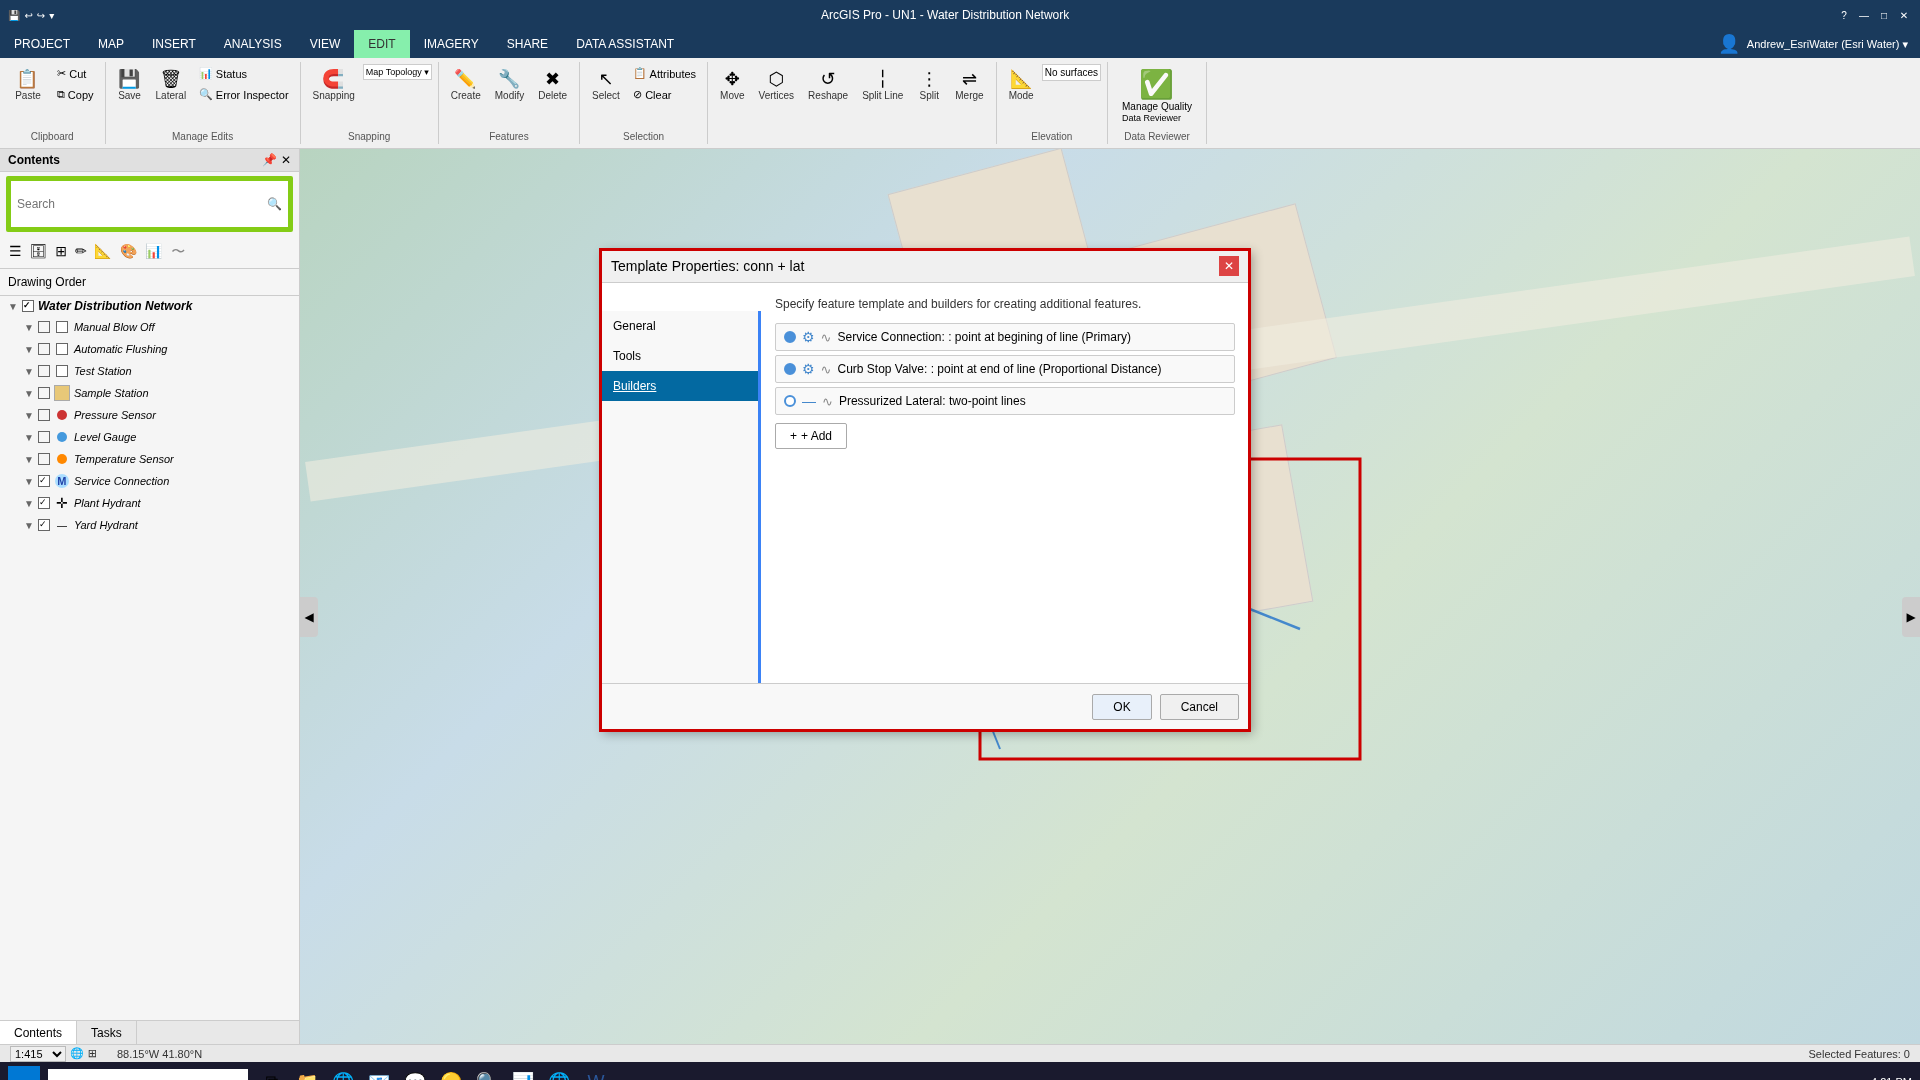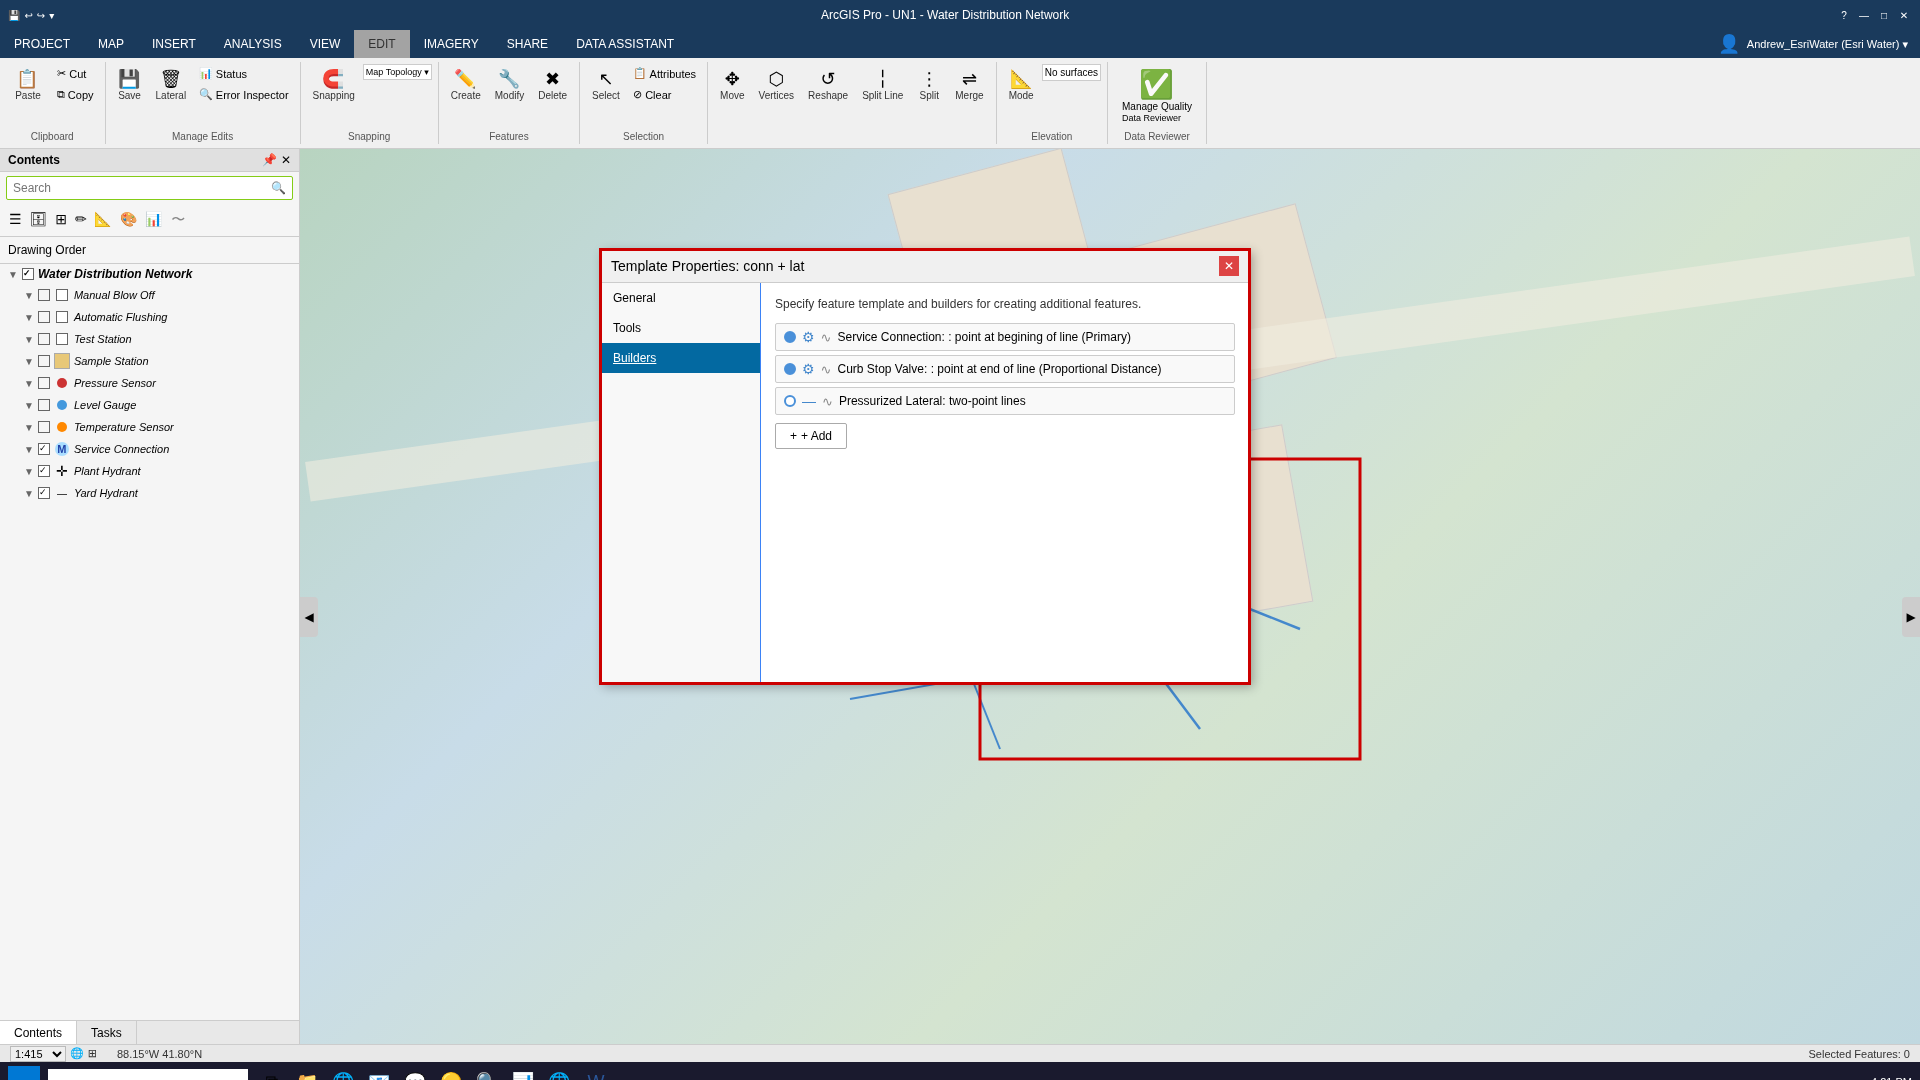--- a/index.html
+++ b/index.html
@@ -12,21 +12,21 @@
     #title-bar .title { font-size: 12px; flex: 1; text-align: center; }
     #title-bar .win-controls { display: flex; gap: 4px; }
     #title-bar .win-controls span { width: 16px; height: 16px; display: flex; align-items: center; justify-content: center; font-size: 10px; cursor: pointer; }
     #title-bar .left-icons { display: flex; gap: 4px; align-items: center; }
     #title-bar .left-icons span { font-size: 10px; }
 
     
     #ribbon { width: 100%; background: #f0f0f0; border-bottom: 1px solid #ccc; }
     #ribbon-tabs { display: flex; background: #1a3a5c; height: 28px; }
     .ribbon-tab { padding: 0 14px; color: white; display: flex; align-items: center; font-size: 12px; cursor: pointer; height: 100%; }
-    .ribbon-tab.active { background: #a3a3a3; color: #333; }
+    .ribbon-tab.active { background: #86efac; color: #333; }
     .ribbon-content { display: flex; height: 90px; padding: 4px 0; }
     .ribbon-group { display: flex; flex-direction: column; align-items: center; border-right: 1px solid #ccc; padding: 2px 6px; min-width: 60px; }
     .ribbon-group-label { font-size: 10px; color: #555; margin-top: auto; padding-top: 2px; }
     .ribbon-group-items { display: flex; gap: 2px; align-items: flex-start; flex: 1; }
     .ribbon-btn { display: flex; flex-direction: column; align-items: center; justify-content: center; padding: 3px 5px; cursor: pointer; border: 1px solid transparent; border-radius: 2px; min-width: 36px; }
     .ribbon-btn .icon { font-size: 18px; }
     .ribbon-btn .label { font-size: 10px; color: #333; text-align: center; white-space: nowrap; }
     .ribbon-btn.large { min-width: 44px; }
     .ribbon-btn-small { display: flex; align-items: center; gap: 3px; padding: 2px 4px; cursor: pointer; border: 1px solid transparent; border-radius: 2px; font-size: 11px; white-space: nowrap; }
     .ribbon-group-col { display: flex; flex-direction: column; gap: 2px; }
@@ -35,21 +35,21 @@
     .manage-quality-btn .label { font-size: 10px; text-align: left; }
 
     
     #main { display: flex; height: calc(1080px - 30px - 120px - 35px); }
 
     
     #contents-panel { width: 300px; background: #f5f5f5; border-right: 1px solid #ccc; display: flex; flex-direction: column; flex-shrink: 0; }
     #contents-header { background: #e0e0e0; padding: 4px 8px; display: flex; align-items: center; justify-content: space-between; border-bottom: 1px solid #ccc; }
     #contents-header .title { font-weight: bold; font-size: 12px; }
     #contents-header .controls { display: flex; gap: 4px; }
-    #search-bar { padding: 4px 6px; border-bottom: 1px solid #ccc; display: flex; align-items: center; gap: 4px; background: white; margin: 4px 6px; border: 1px solid #84cc16; border-radius: 2px; }
+    #search-bar { padding: 16px 6px; border-bottom: 1px solid #ccc; display: flex; align-items: center; gap: 4px; background: white; margin: 4px 6px; border: 5px solid #84cc16; border-radius: 2px; }
     #search-bar input { border: none; outline: none; flex: 1; font-size: 12px; }
     #layer-tools { display: flex; gap: 2px; padding: 4px 6px; border-bottom: 1px solid #ccc; flex-wrap: wrap; }
     #layer-tools span { font-size: 14px; cursor: pointer; padding: 2px; border: 1px solid transparent; border-radius: 2px; }
     #drawing-order { padding: 6px 8px; font-weight: normal; font-size: 12px; border-bottom: 1px solid #ccc; display: flex; align-items: center; gap: 4px; }
     #layers-list { flex: 1; overflow-y: auto; }
     .layer-item { display: flex; align-items: center; gap: 4px; padding: 3px 8px; cursor: pointer; font-size: 11px; }
     .layer-item.parent { font-weight: bold; font-size: 12px; }
     .layer-item .expand-arrow { font-size: 10px; color: #666; }
     .layer-item .checkbox { width: 12px; height: 12px; border: 1px solid #666; display: inline-block; flex-shrink: 0; }
     .layer-item .checkbox.checked { background: white; position: relative; }
@@ -78,21 +78,21 @@
       outline: 3px solid #cc0000; outline-offset: -2px;
     }
     #dialog-titlebar {
       background: #f0f0f0; border-bottom: 1px solid #ccc; padding: 6px 10px;
       display: flex; align-items: center; justify-content: space-between;
       cursor: move;
     }
     #dialog-titlebar .title { font-size: 14px; font-weight: normal; }
     #dialog-close { width: 20px; height: 20px; background: #dd4444; color: white; border: none; cursor: pointer; display: flex; align-items: center; justify-content: center; font-size: 12px; }
     #dialog-body { display: flex; flex: 1; min-height: 400px; }
-    #dialog-nav { width: 160px; border-right: 1px solid #3b82f6; background: #f8f8f8; }
+    #dialog-nav { width: 160px; border-right: 3px solid #3b82f6; background: #f8f8f8; margin-top: 28px; }
     .dialog-nav-item { padding: 8px 12px; cursor: pointer; font-size: 12px; }
     .dialog-nav-item.active { background: #0369a1; color: white; text-decoration: underline; }
     #dialog-main { flex: 1; padding: 14px; }
     #dialog-main .description { font-size: 12px; margin-bottom: 12px; color: #333; }
     .builder-row {
       display: flex; align-items: center; gap: 6px; padding: 5px 8px;
       border: 1px solid #ccc; margin-bottom: 4px; background: #f9f9f9;
       border-radius: 2px; font-size: 12px;
     }
     .builder-row .radio { width: 12px; height: 12px; border-radius: 50%; border: 2px solid #4a90d9; background: white; display: inline-block; flex-shrink: 0; }
@@ -506,20 +506,24 @@
             <span style="font-size:14px;color:#4488cc;">—</span>
             <span style="font-size:13px;color:#888;">∿</span>
             <span class="builder-text">Pressurized Lateral: two-point lines</span>
           </div>
           <button class="add-btn">
             <span>+</span>
             <span>+ Add</span>
           </button>
         </div>
       </div>
+      <div id="dialog-footer">
+        <button class="dialog-btn primary">OK</button>
+        <button class="dialog-btn">Cancel</button>
+      </div>
     </div>
   </div>
 </div>
 
 <div id="status-bar">
   <div class="scale-selector">
     <select>
       <option>1:415</option>
       <option>1:1000</option>
       <option>1:5000</option>

